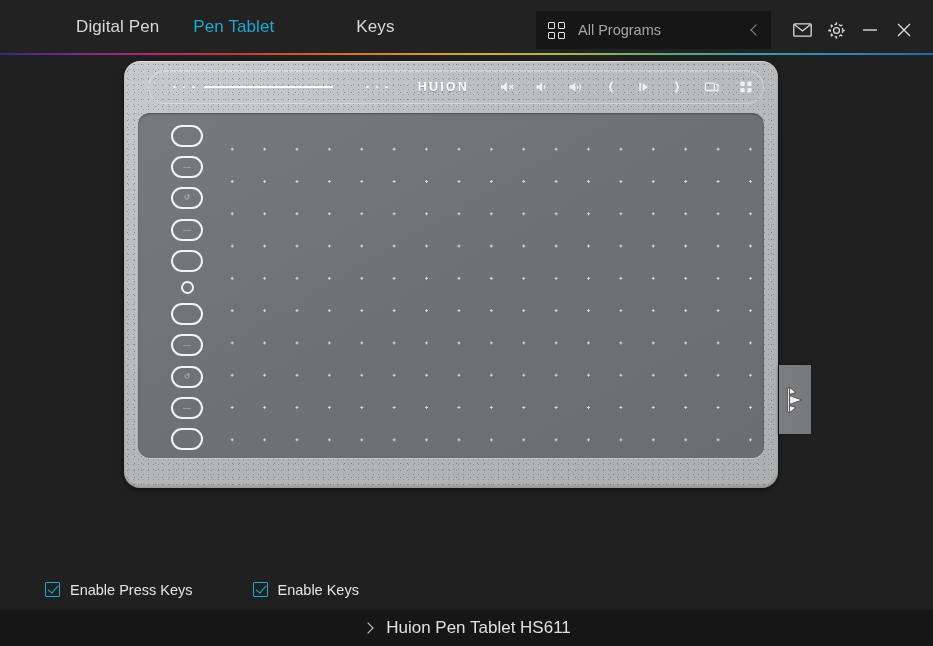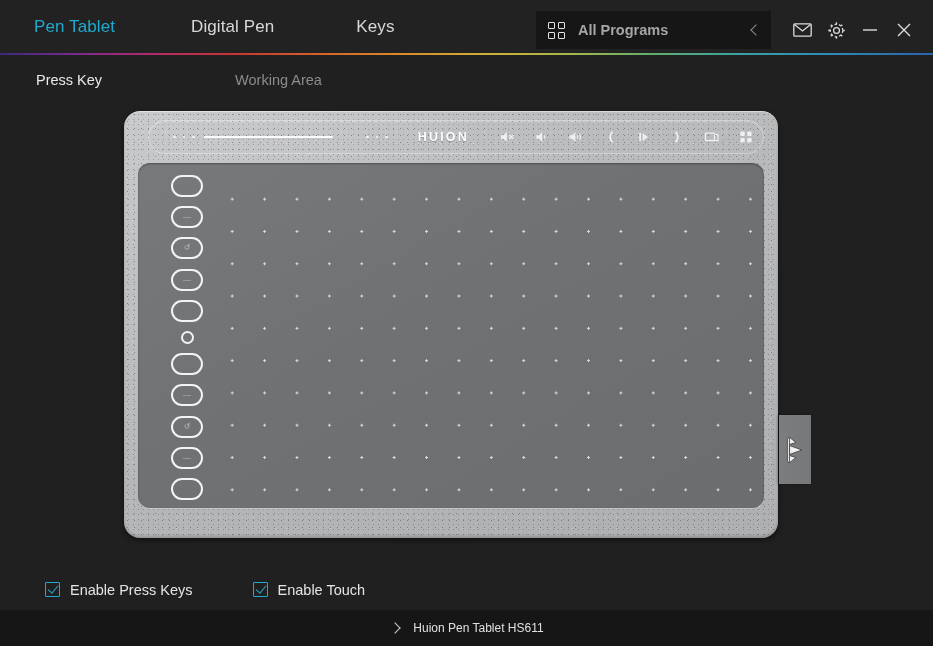--- a/index.html
+++ b/index.html
@@ -48,21 +48,20 @@
   #tab-digital-pen { margin-left: 76px; }
   #tab-store       { margin-left: 82px; }
 
   .topbar-right {
     position: absolute;
     right: 0;
     top: 0;
     height: 60px;
     display: flex;
     align-items: center;
-    font-weight: bold;
   }
 
   .programs-box {
     width: 235px;
     height: 38px;
     background: #161616;
     display: flex;
     align-items: center;
     cursor: pointer;
     padding: 0 10px 0 12px;
@@ -376,38 +375,38 @@
     content: "";
     position: absolute;
     left: 2px; top: 3px;
     width: 7px; height: 7px;
     border-right: 1.5px solid #cfcfcf;
     border-top: 1.5px solid #cfcfcf;
     transform: rotate(45deg);
   }
   .footer-label {
     margin-left: 12px;
-    font-size: 12px;
+    font-size: 17px;
     color: #e0e0e0;
     white-space: nowrap;
   }
 </style>
 </head>
 <body>
 
 <div id="app">
 
   <div class="topbar">
 
     <div class="nav-tabs">
+      <div class="nav-tab" id="tab-digital-pen">
+        <span>Digital Pen</span>
+      </div>
       <div class="nav-tab active" id="tab-pen-tablet">
         <span>Pen Tablet</span>
-      </div>
-      <div class="nav-tab" id="tab-digital-pen">
-        <span>Digital Pen</span>
       </div>
       <div class="nav-tab" id="tab-store">
         <span>Keys</span>
       </div>
     </div>
 
     <div class="topbar-right">
 
       <div class="programs-box">
         <span class="grid-icon">
@@ -447,28 +446,20 @@
             <path d="M3 3 L15 15 M15 3 L3 15" stroke="#dcdcdc" stroke-width="1.4"></path>
           </svg>
         </div>
       </div>
 
     </div>
   </div>
 
   <div class="rainbow"></div>
 
-  <div class="subnav">
-    <div class="subnav-item" id="subtab-press-key">
-      <span>Press Key</span>
-    </div>
-    <div class="subnav-item" id="subtab-working-area">
-      <span>Working Area</span>
-    </div>
-  </div>
 
   <div class="main">
 
     <div class="tablet">
       <div class="speckle"></div>
 
       <div class="topstrip">
         <div class="ts-dots">
           <span></span>
             <span></span>
@@ -589,21 +580,21 @@
 
   </div>
 
   <div class="checkrow">
     <div class="checkitem" id="check-enable-press-keys">
       <span class="cbox checked"></span>
       <span class="clabel">Enable Press Keys</span>
     </div>
     <div class="checkitem" id="check-enable-touch">
       <span class="cbox checked"></span>
-      <span class="clabel">Enable Touch</span>
+      <span class="clabel">Enable Keys</span>
     </div>
   </div>
 
   <div class="footer">
     <div class="footer-inner">
       <span class="chev-right"></span>
       <span class="footer-label">Huion Pen Tablet HS611</span>
     </div>
   </div>
 

